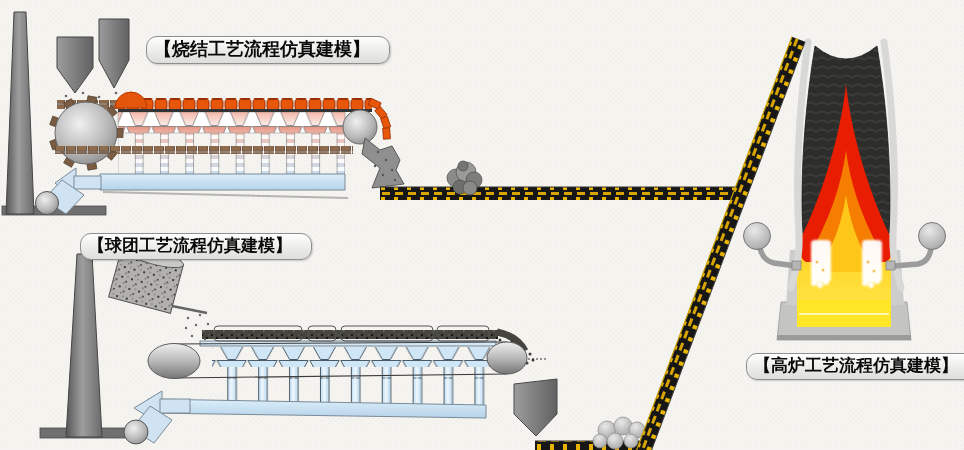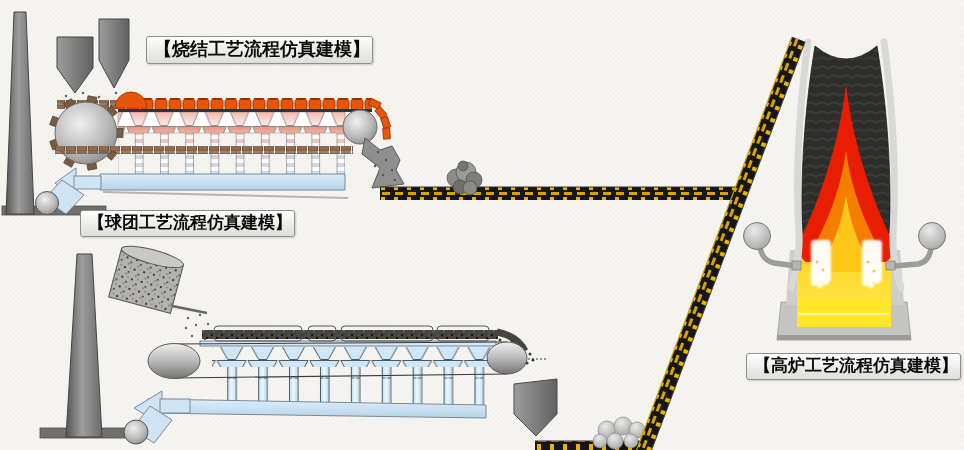--- a/index.html
+++ b/index.html
@@ -5,30 +5,30 @@
   html,body{margin:0;padding:0;}
   body{font-family:"Liberation Sans","DejaVu Sans",sans-serif;}
   #stage{
     position:relative;width:964px;height:450px;overflow:hidden;
     background:#f5f4f0;
   }
   #stage svg{position:absolute;left:0;top:0;}
   .sim-label{
     position:absolute;
     display:inline-block;
-    padding:2px 2px 3px 7px;
+    padding:2px 19px 3px 7px;
     background:linear-gradient(#fefefe,#eaeae6 60%,#dededa);
     border:1px solid #8f8f8f;
-    border-radius:3px;
+    border-radius:11px;
     box-shadow:0 1px 0 #ffffff inset, 1px 1px 2px rgba(0,0,0,.18);
     font-weight:bold;color:#0a0a0a;white-space:nowrap;
     letter-spacing:0px;line-height:1.15;
   }
   #label-sinter{left:146px;top:36px;font-size:18px;}
-  #label-pellet{left:80px;top:210px;font-size:17px;}
+  #label-pellet{left:80px;top:233px;font-size:17px;}
   #label-bf{left:746px;top:353px;font-size:17px;}
 </style>
 </head>
 <body>
 
 <div id="stage">
 
 <svg width="964" height="450" viewBox="0 0 964 450">
   <defs>
     <pattern id="dots" width="5" height="5" patternUnits="userSpaceOnUse">

